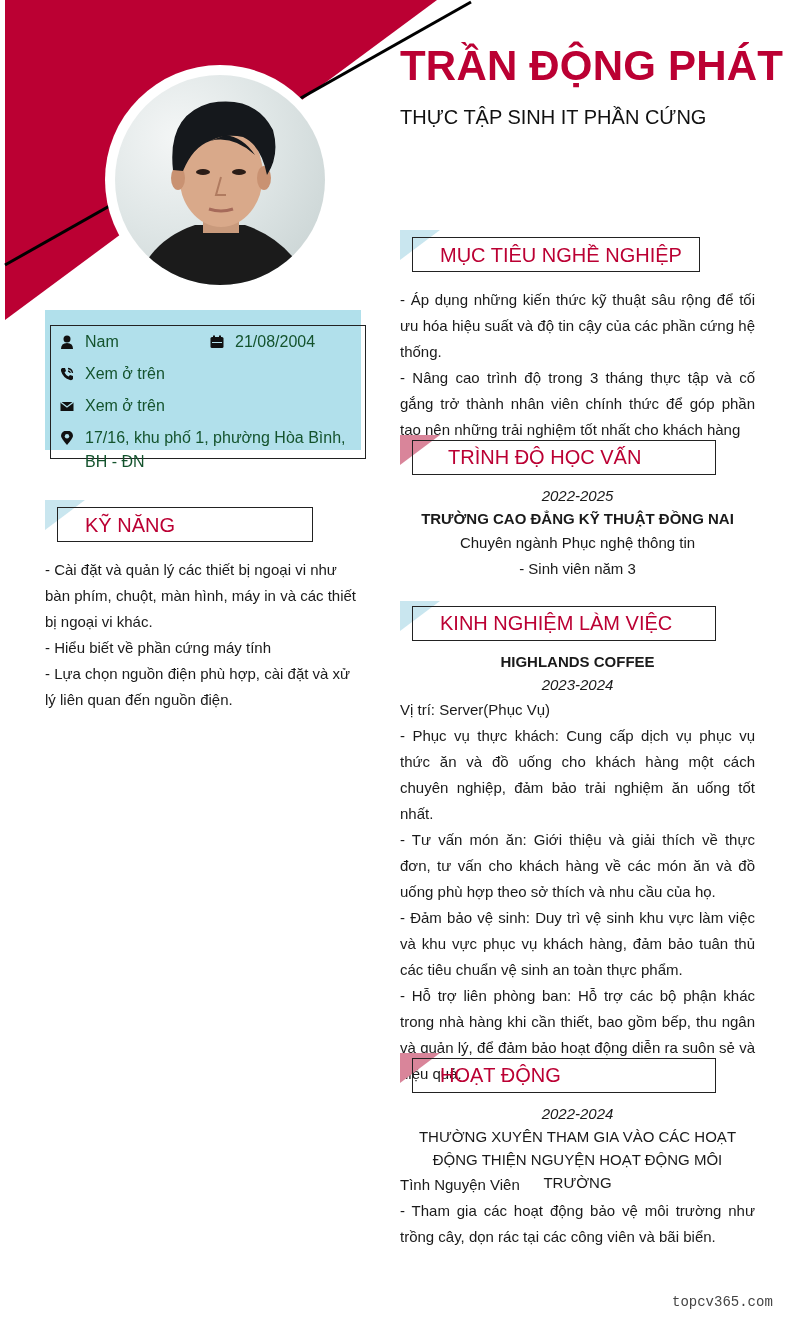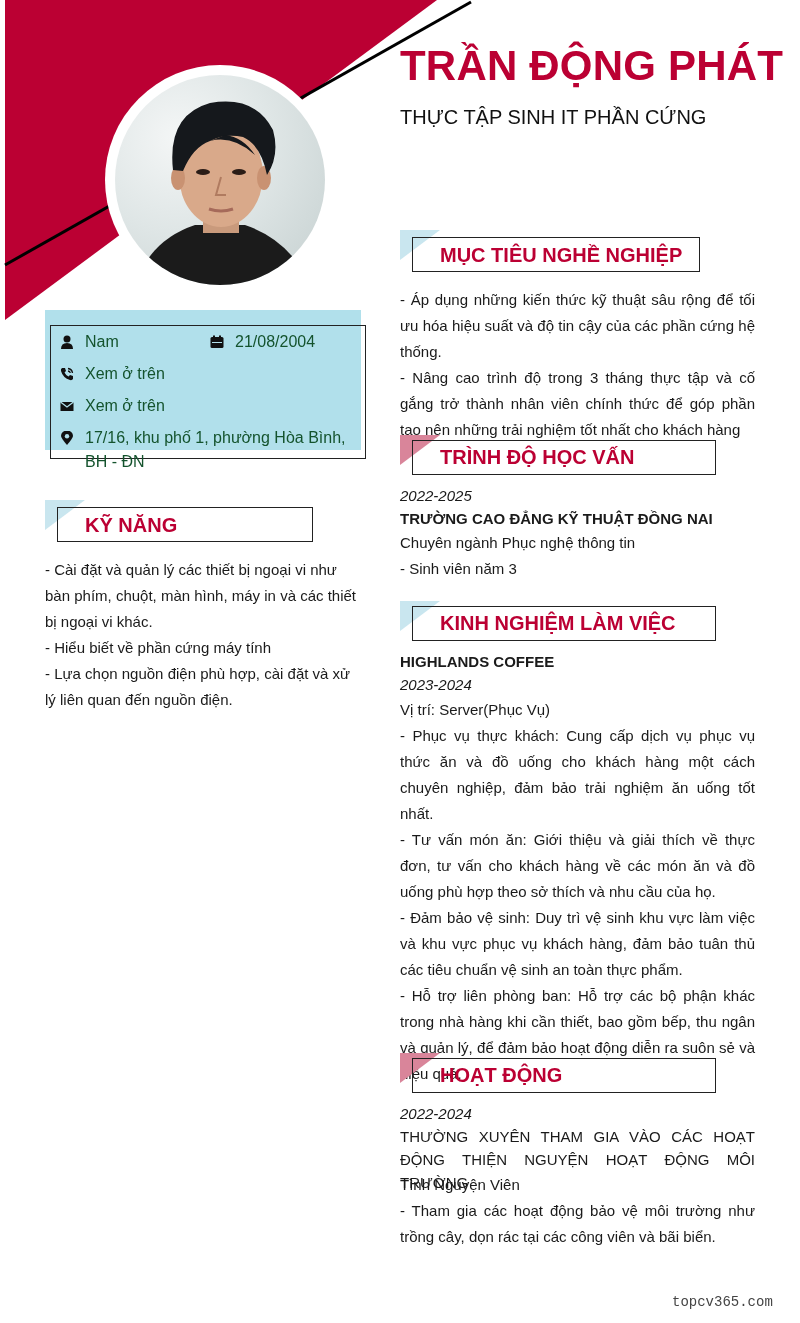--- a/index.html
+++ b/index.html
@@ -18,28 +18,28 @@
   .contact-bg { position: absolute; left: 45px; top: 310px; width: 316px; height: 140px; background: #b1e0eb; }
   .contact-frame { position: absolute; left: 50px; top: 325px; width: 316px; height: 134px; border: 1.5px solid #222; }
   .contact-row { position: absolute; left: 60px; display: flex; align-items: flex-start; font-size: 16px; color: #14532d; line-height: 24px; }
   .contact-row .ic { width: 14px; height: 14px; margin-top: 5px; margin-right: 11px; flex: none; }
   .contact-row .txt { width: 265px; }
 
   
   .sec-head { position: absolute; }
   .sec-head .tri { position: absolute; left: 0; top: 0; width: 0; height: 0; border-style: solid; }
   .sec-head .frame { position: absolute; border: 1.5px solid #222; background: transparent; }
-  .sec-head .title { position: absolute; font-size: 20px; font-weight: bold; color: #bb0033; white-space: nowrap; }
+  .sec-head .title { position: absolute; font-size: 20px; font-weight: normal; color: #bb0033; white-space: nowrap; }
 
   .para { position: absolute; font-size: 15px; color: #1a1a1a; line-height: 26px; text-align: justify; }
   .para p { margin: 0; }
   .left-para { text-align: left; }
   .italic { font-style: italic; }
   .bold { font-weight: bold; }
-  .small-lh { line-height: 23px; }
+  .small-lh { line-height: 23px; text-align: center; }
 
   .footer { position: absolute; left: 672px; top: 1294px; font-family: "Liberation Mono", "DejaVu Sans Mono", monospace; font-size: 14px; color: #444; }
 </style>
 </head>
 <body>
 
 <svg class="decor" viewBox="0 0 800 340" width="800" height="340">
   <polygon points="5,0 437,0 5,320" fill="#bb0033"></polygon>
   <line x1="5" y1="265" x2="471" y2="2" stroke="#000" stroke-width="3"></line>
 </svg>
@@ -130,21 +130,21 @@
   <div class="title" style="left:40px; top:14px;">MỤC TIÊU NGHỀ NGHIỆP</div>
 </div>
 <div class="para" style="left:400px; top:287px; width:355px;">
   <p>- Áp dụng những kiến thức kỹ thuật sâu rộng để tối ưu hóa hiệu suất và độ tin cậy của các phần cứng hệ thống.</p>
   <p>- Nâng cao trình độ trong 3 tháng thực tập và cố gắng trở thành nhân viên chính thức để góp phần tạo nên những trải nghiệm tốt nhất cho khách hàng</p>
 </div>
 
 <div class="sec-head" style="left:400px; top:435px;">
   <div class="tri" style="border-width:30px 40px 0 0; border-color:#d9859a transparent transparent transparent;"></div>
   <div class="frame" style="left:12px; top:5px; width:304px; height:35px;"></div>
-  <div class="title" style="left:40px; top:11px;">TRÌNH ĐỘ HỌC VẤN</div>
+  <div class="title" style="left:48px; top:11px;">TRÌNH ĐỘ HỌC VẤN</div>
 </div>
 <div class="para small-lh left-para" style="left:400px; top:484px; width:355px;">
   <p class="italic">2022-2025</p>
   <p class="bold">TRƯỜNG CAO ĐẲNG KỸ THUẬT ĐỒNG NAI</p>
   <p style="line-height:26px">Chuyên ngành Phục nghệ thông tin</p>
   <p style="line-height:26px">- Sinh viên năm 3</p>
 </div>
 
 <div class="sec-head" style="left:400px; top:601px;">
   <div class="tri" style="border-width:30px 40px 0 0; border-color:#c9e6ef transparent transparent transparent;"></div>

